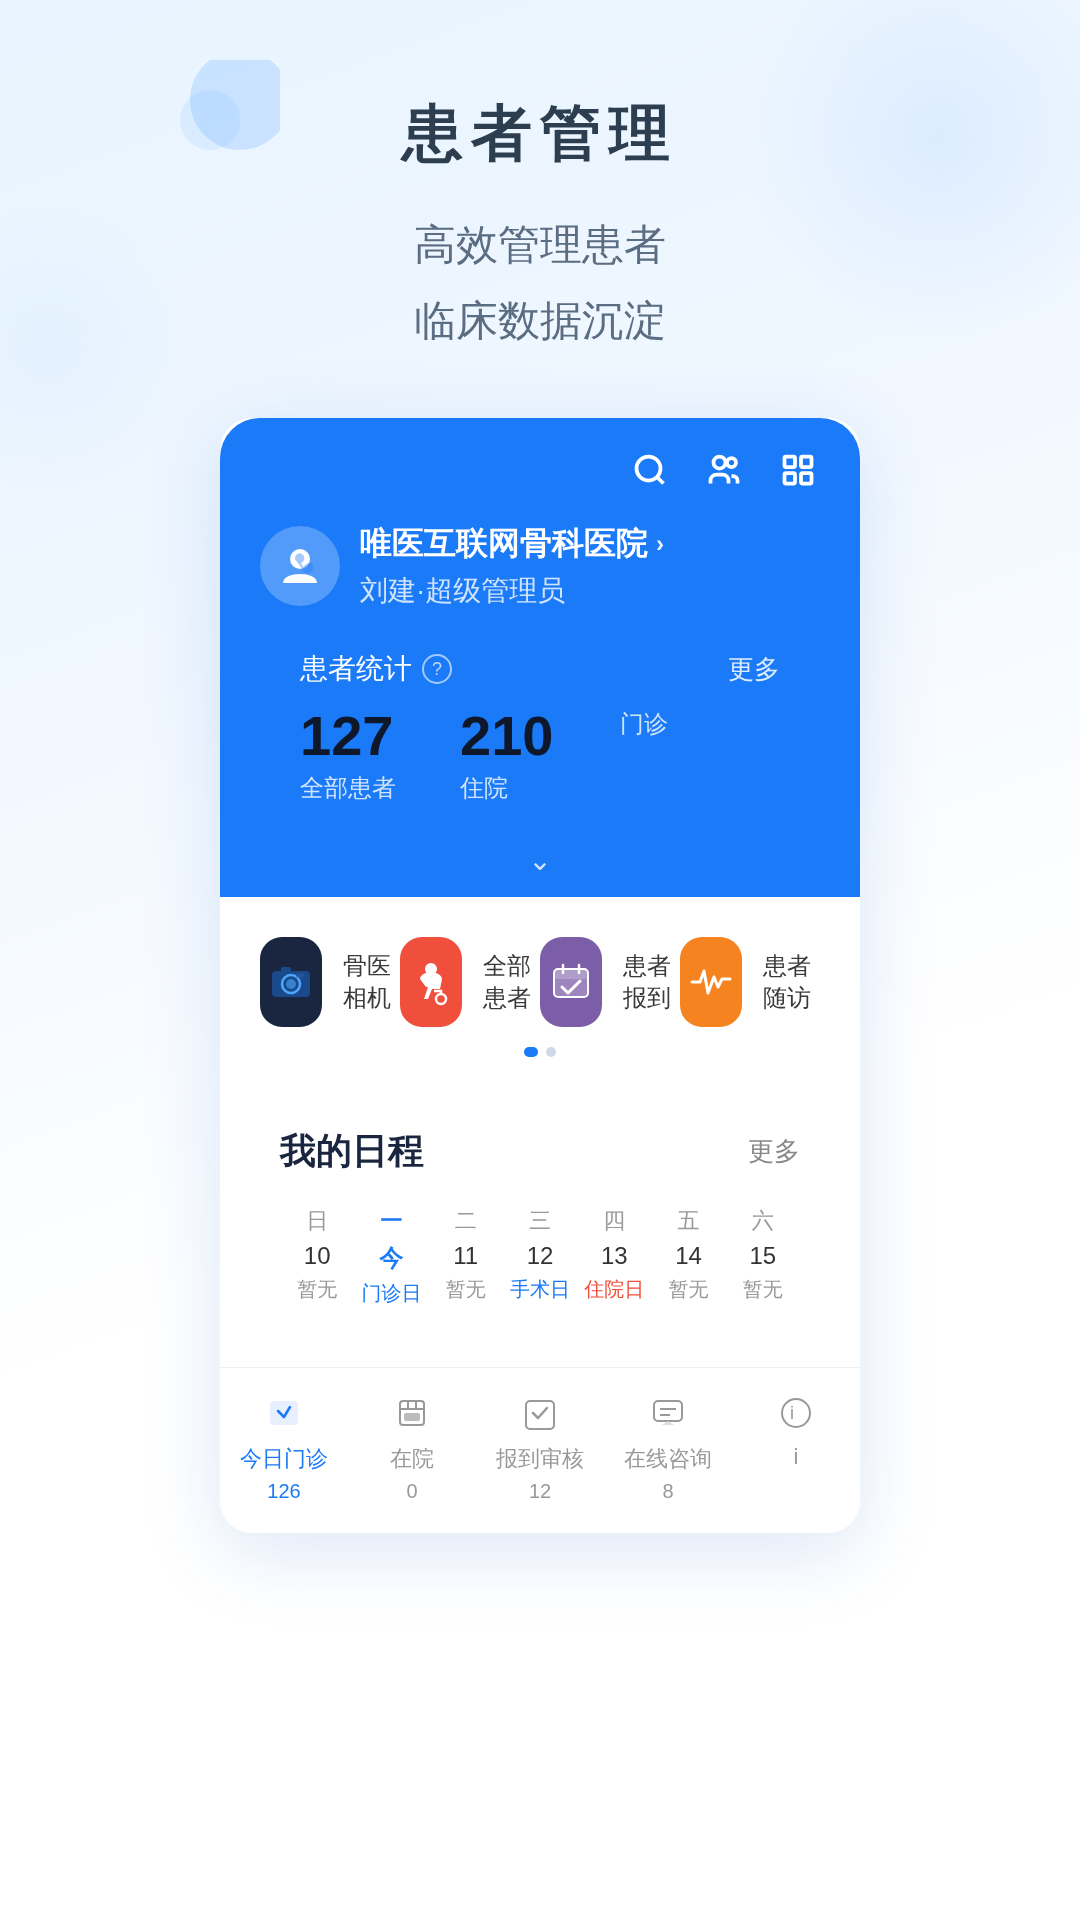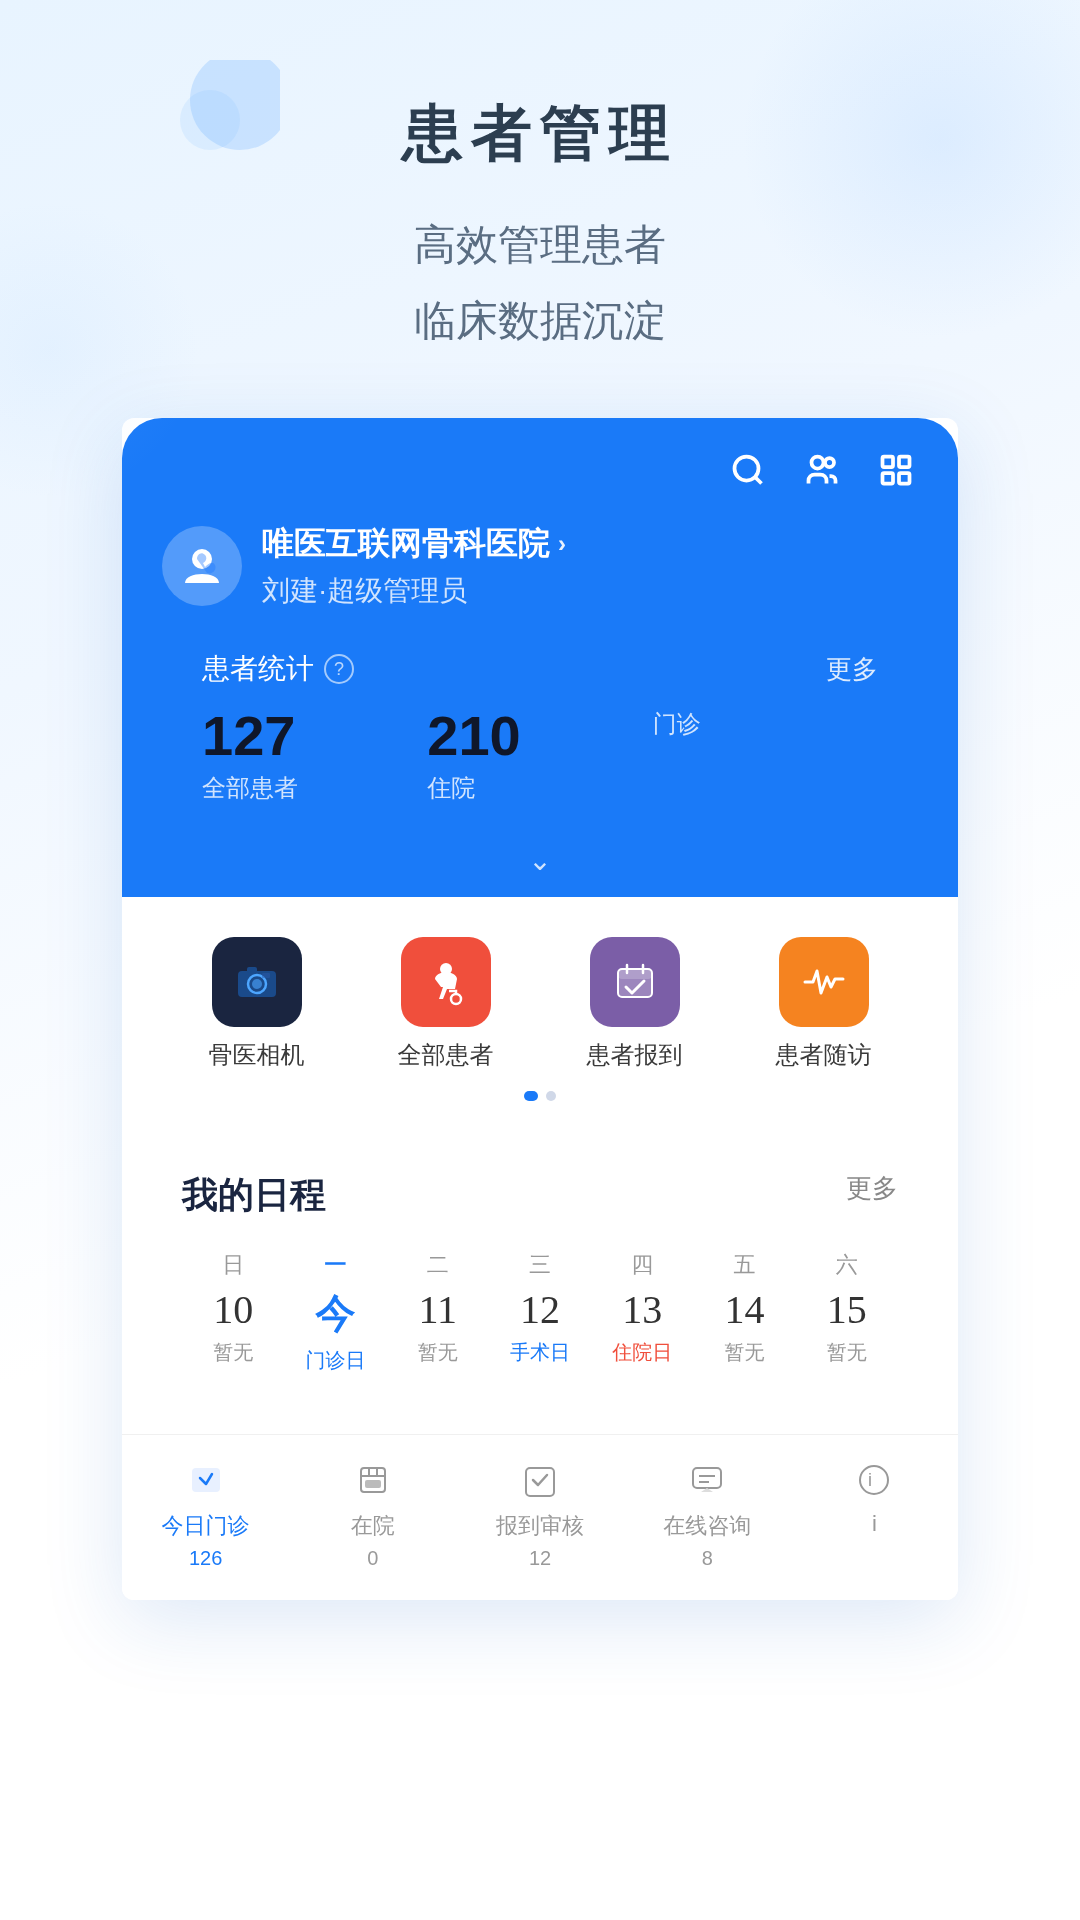--- a/index.html
+++ b/index.html
@@ -65,23 +65,23 @@
     }
 
     
     .phone-card-wrapper {
       display: flex;
       justify-content: center;
       margin-top: 60px;
       padding: 0 60px;
     }
     .phone-card {
-      width: 836px;
+      width: 640px;
       background: #ffffff;
-      border-radius: 12px;
+      border-radius: 32px;
       box-shadow: 0 20px 80px rgba(30, 100, 200, 0.15);
       overflow: hidden;
     }
 
     
     .app-header {
       background: #1a7af8;
       padding: 30px 40px 0;
       border-radius: 40px 40px 0 0;
     }
@@ -216,21 +216,21 @@
       border-radius: 30px 30px 0 0;
       margin-top: 0;
     }
     .icons-grid {
       display: flex;
       gap: 0;
       justify-content: space-between;
     }
     .icon-item {
       display: flex;
-      flex-direction: column;
+      flex-direction: row;
       align-items: center;
       gap: 12px;
       flex: 1;
     }
     .icon-box {
       width: 90px;
       height: 90px;
       border-radius: 22px;
       display: flex;
       align-items: center;
@@ -265,20 +265,21 @@
       background: #d0d8e8;
     }
 
     
     .schedule-section {
       padding: 40px 60px;
     }
     .section-header {
       display: flex;
       justify-content: space-between;
+      align-items: center;
       margin-bottom: 30px;
       gap: 42px;
     }
     .section-title {
       font-size: 36px;
       font-weight: 700;
       color: #1a2540;
     }
     .section-more {
       font-size: 26px;
@@ -297,24 +298,23 @@
       display: flex;
       flex-direction: column;
       align-items: center;
       gap: 6px;
     }
     .cal-day-name {
       font-size: 22px;
       color: #999;
     }
     .cal-day-num {
-      font-size: 40px;
+      font-size: 24px;
       font-weight: 500;
       color: #333;
-      font-family: Liberation Serif, serif;
     }
     .cal-day-status {
       font-size: 20px;
       color: #999;
     }
     .cal-day.active .cal-day-name { color: #1a7af8; }
     .cal-day.active .cal-day-num {
       color: #1a7af8;
       font-weight: 700;
     }

